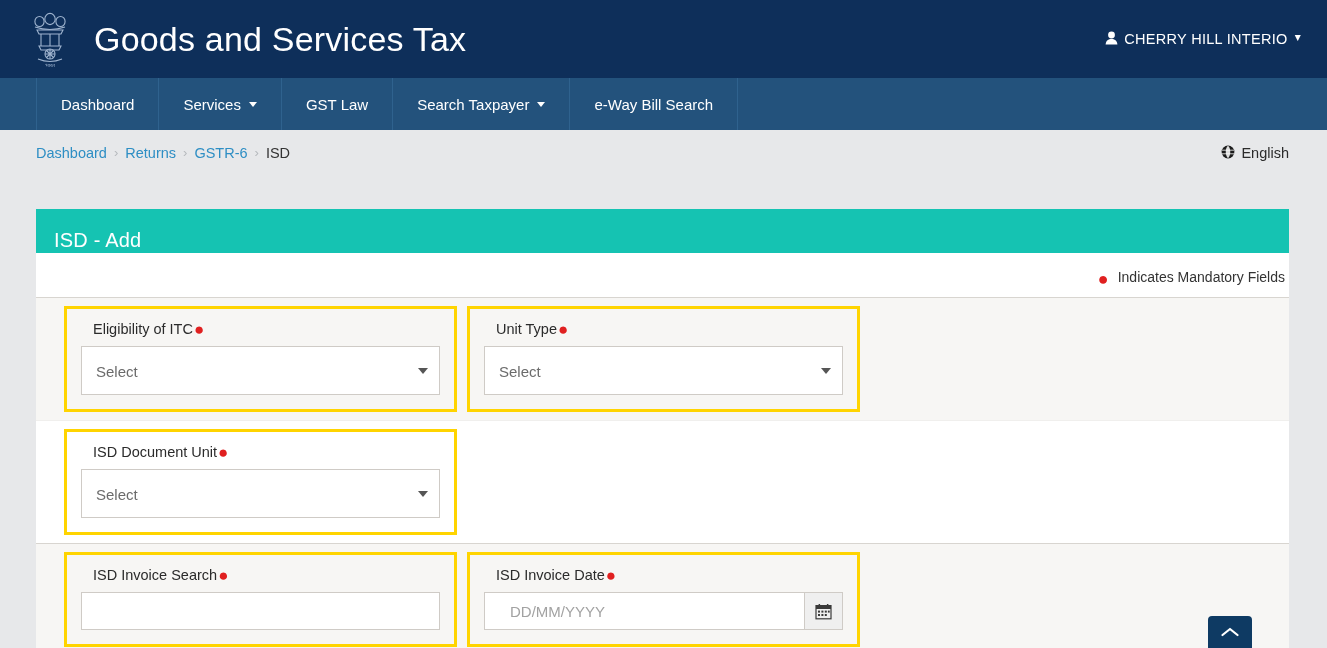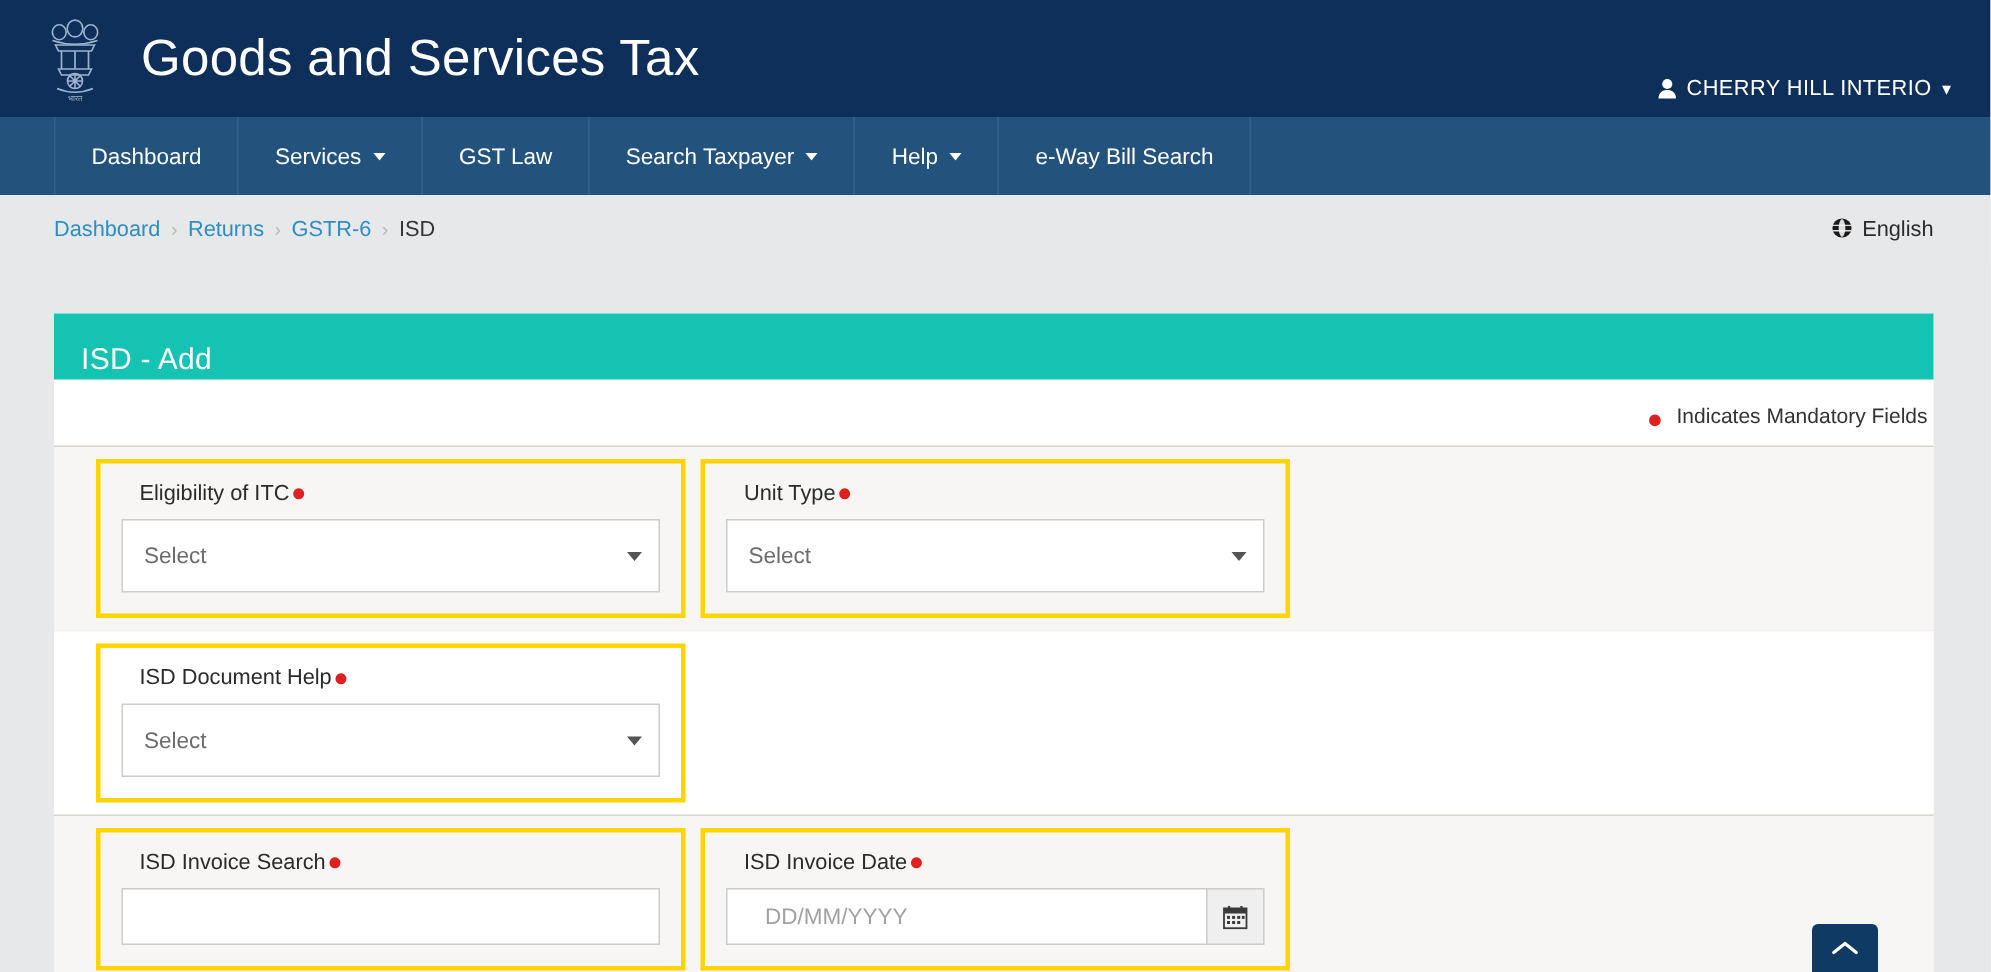--- a/index.html
+++ b/index.html
@@ -34,27 +34,25 @@
     letter-spacing: 0.2px;
     margin-left: 18px;
     white-space: nowrap;
   }
   .header-right {
     position: absolute;
     right: 26px;
     top: 50%;
     transform: translateY(-50%);
     display: flex;
-    align-items: center;
     color: #ffffff;
     font-size: 14.5px;
     letter-spacing: .3px;
     white-space: nowrap;
     cursor: pointer;
-    margin-top: 20px;
   }
   .user-icon { margin-right: 6px; display:inline-flex; }
   .caret-down {
     margin-left: 7px;
     font-size: 12px;
     line-height: 1;
   }
 
   
   .gst-nav {
@@ -335,24 +333,20 @@
       <i class="nav-caret"></i>
     </div>
     <div class="nav-item">
       <span>GST Law</span>
     </div>
     <div class="nav-item">
       <span>Search Taxpayer</span>
       <i class="nav-caret"></i>
     </div>
     <div class="nav-item">
-      <span>Help</span>
-      <i class="nav-caret"></i>
-    </div>
-    <div class="nav-item">
       <span>e-Way Bill Search</span>
     </div>
   </div>
 
   <div class="crumb-bar">
     <a class="crumb-link">Dashboard</a>
     <span class="crumb-sep">›</span>
     <a class="crumb-link">Returns</a>
     <span class="crumb-sep">›</span>
     <a class="crumb-link">GSTR-6</a>
@@ -399,21 +393,21 @@
           <div class="select-wrap">
             <span class="sel-text">Select</span>
             <i class="sel-arrow"></i>
           </div>
         </div>
       </div>
 
       <div class="form-row plain">
         <div class="field-box">
           <label class="field-label">
-            <span>ISD Document Help</span><span class="req">●</span>
+            <span>ISD Document Unit</span><span class="req">●</span>
           </label>
           <div class="select-wrap">
             <span class="sel-text">Select</span>
             <i class="sel-arrow"></i>
           </div>
         </div>
         <div class="field-box second spacer-hidden"></div>
       </div>
 
       <div class="form-row shaded">

